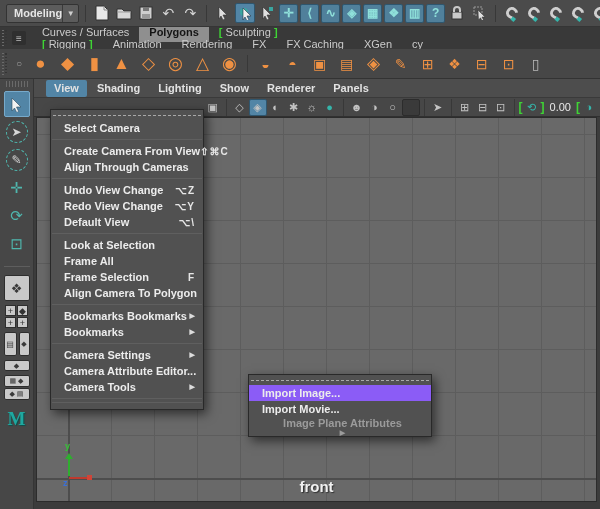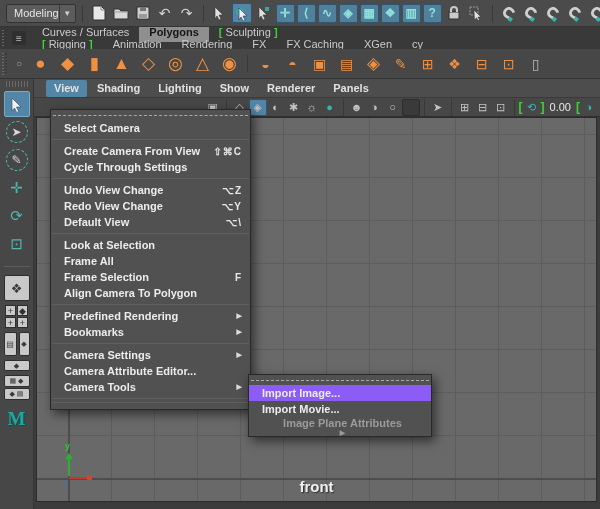--- a/index.html
+++ b/index.html
@@ -8,21 +8,21 @@
   #app { position:absolute; inset:0; background:#454545; }
 
   
   #top-toolbar { position:absolute; left:0; top:0; width:600px; height:27px;
     background:#4b4b4b; border-bottom:1px solid #353535; display:flex; align-items:center; gap:2px; overflow:hidden; }
   .grip { width:7px; height:20px; margin:0 2px;
     background:repeating-linear-gradient(to bottom,#6a6a6a 0 1px,transparent 1px 3px),
                repeating-linear-gradient(to bottom,#353535 0 1px,transparent 1px 3px);
     background-size:2px 100%,2px 100%; background-position:0 0,3px 1px; background-repeat:repeat-y; }
   #menuset { height:19px; width:94px; background:#5c5c5c; border:1px solid #333;
-    border-radius:2px; display:flex; align-items:center; font-size:11px; font-weight:normal; color:#e6e6e6; }
+    border-radius:2px; display:flex; align-items:center; font-size:11px; font-weight:bold; color:#e6e6e6; }
   #menuset .lbl { flex:1; padding-left:7px; }
   #menuset .dd { width:16px; height:100%; border-left:1px solid #3a3a3a; display:flex;
     align-items:center; justify-content:center; color:#cfcfcf; font-size:8px; }
   .vsep { width:1px; height:17px; background:#6a6a6a; border-left:1px solid #383838; margin:0 4px; flex:none; }
   .ticon { width:20px; height:20px; flex:none; display:flex; align-items:center; justify-content:center;
     color:#d6d6d6; font-size:14px; }
   .ticon svg { display:block; }
   .hlbox { background:#5285a6; border:1px solid #2f566e; border-radius:2px; }
   .bluebox { width:19px; height:19px; flex:none; display:flex; align-items:center; justify-content:center;
     background:#50809b; border:1px solid #2f566e; border-radius:2px; color:#8fe0da; font-size:12px; font-weight:bold; }
@@ -103,21 +103,21 @@
   #gizmo .ylab { position:absolute; left:10px; top:-7px; color:#35c435; font-size:9px; font-weight:bold; }
   #gizmo .xarrow { position:absolute; left:14px; top:29px; width:18px; height:2px; background:#c03a2e; }
   #gizmo .xhead { position:absolute; left:32px; top:27px; width:5px; height:5px; background:#d04538; }
   #gizmo .zlab { position:absolute; left:8px; top:30px; color:#3a6fd8; font-size:9px; font-weight:bold; }
   #vp-label { position:absolute; left:0; right:0; bottom:6px; text-align:center;
     color:#f0f0f0; font-size:15px; font-weight:bold; text-shadow:1px 1px 1px #333; }
 
   
   .menu { position:absolute; background:#515151; border:1px solid #292929;
     box-shadow:3px 4px 10px rgba(0,0,0,.55); padding:3px 0; z-index:20; }
-  #view-menu { left:50px; top:109px; width:201px; }
+  #view-menu { left:50px; top:109px; width:154px; }
   #ip-submenu { left:248px; top:374px; width:184px; }
   .tear { border-top:1px dashed #a8a8a8; margin:2px 2px 4px; height:1px; }
   .mi { height:16px; display:flex; align-items:center; font-size:11px; font-weight:bold;
     color:#ececec; padding:0 8px 0 13px; white-space:nowrap; }
   .mi .lab { flex:1; }
   .mi .sc { font-size:10px; color:#e6e6e6; letter-spacing:1px; }
   .mi .arr { font-size:7px; color:#dcdcdc; }
   .mi.hl { background:#8b5cf6; }
   .mi.dis { color:#9b9b9b;flex-direction:column; }
   .mi.dis .arr { color:#9b9b9b; }
@@ -337,21 +337,21 @@
       <div class="tear"></div>
       <div class="mi">
         <span class="lab">Select Camera</span>
       </div>
       <div class="msep"></div>
       <div class="mi">
         <span class="lab">Create Camera From View</span>
         <span class="sc">⇧⌘C</span>
       </div>
       <div class="mi">
-        <span class="lab">Cycle Through Settings</span>
+        <span class="lab">Align Through Cameras</span>
       </div>
       <div class="msep"></div>
       <div class="mi">
         <span class="lab">Undo View Change</span>
         <span class="sc">⌥Z</span>
       </div>
       <div class="mi">
         <span class="lab">Redo View Change</span>
         <span class="sc">⌥Y</span>
       </div>
@@ -368,21 +368,21 @@
       </div>
       <div class="mi">
         <span class="lab">Frame Selection</span>
         <span class="sc">F</span>
       </div>
       <div class="mi">
         <span class="lab">Align Camera To Polygon</span>
       </div>
       <div class="msep"></div>
       <div class="mi">
-        <span class="lab">Predefined Rendering</span>
+        <span class="lab">Bookmarks Bookmarks</span>
         <span class="arr">▶</span>
       </div>
       <div class="mi">
         <span class="lab">Bookmarks</span>
         <span class="arr">▶</span>
       </div>
       <div class="msep"></div>
       <div class="mi">
         <span class="lab">Camera Settings</span>
         <span class="arr">▶</span>

